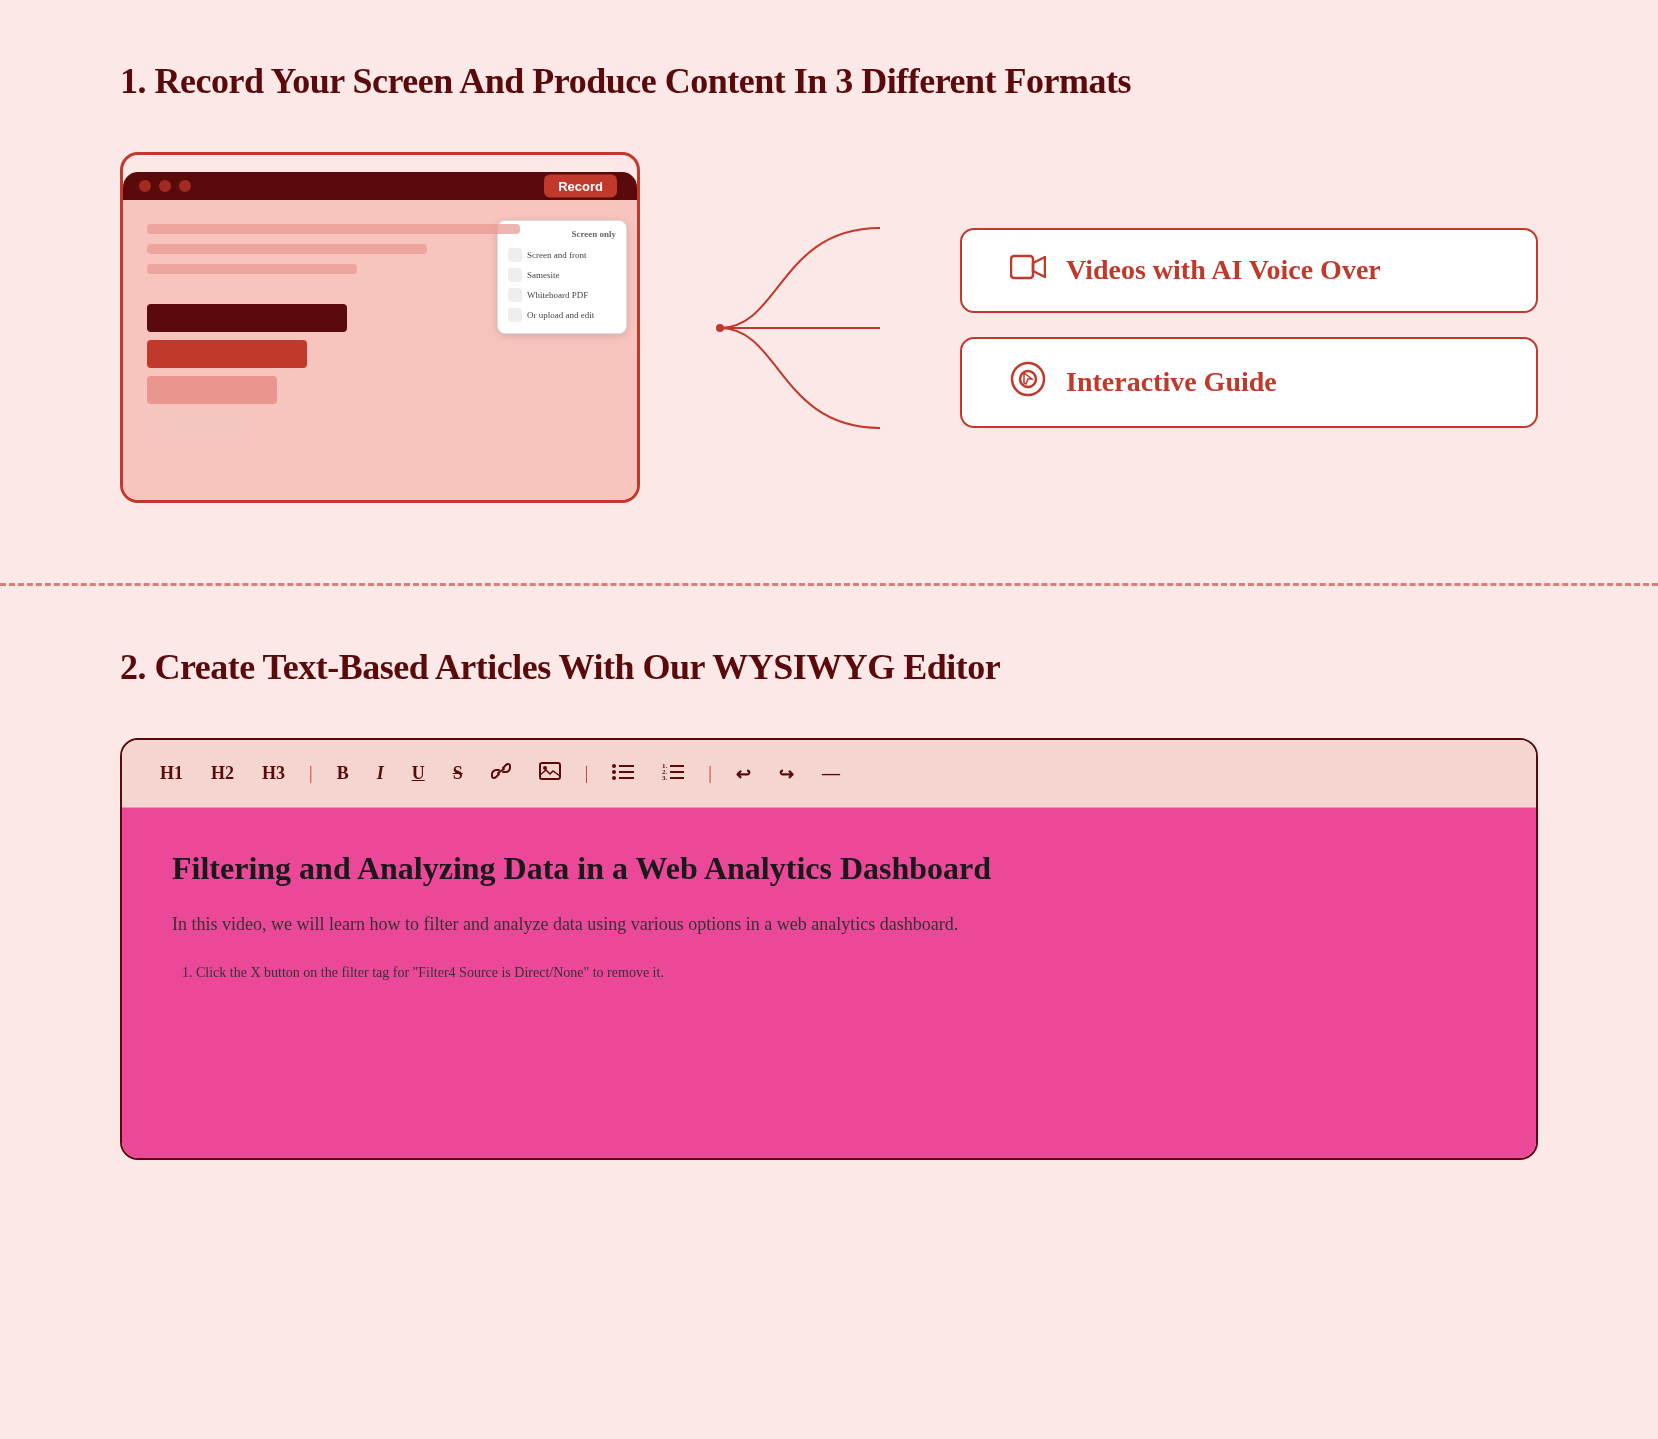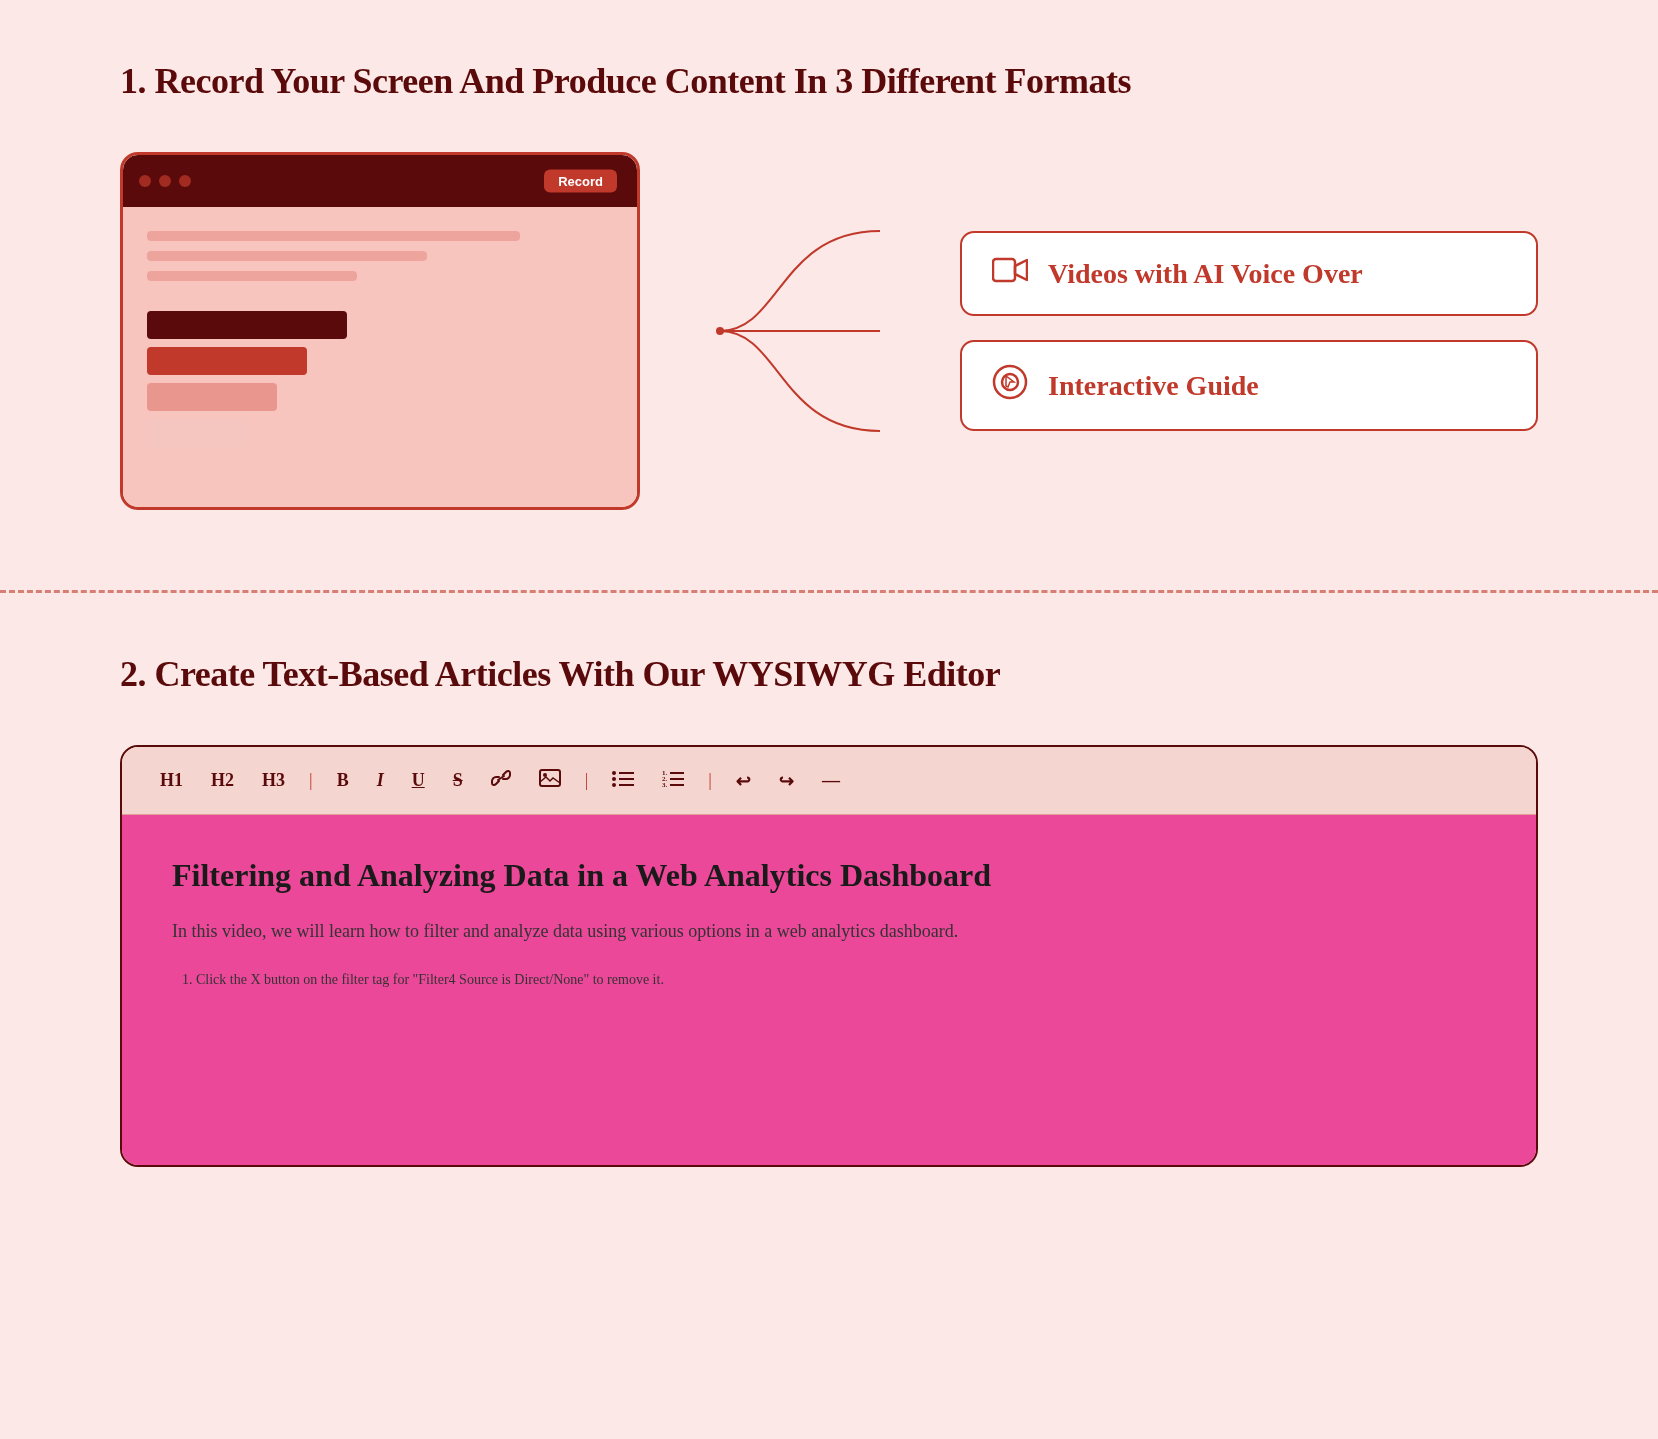--- a/index.html
+++ b/index.html
@@ -37,27 +37,28 @@
       background: #fce8e6;
       padding: 0;
       width: 520px;
       min-width: 520px;
       overflow: hidden;
       position: relative;
     }
 
     .screen-top-bar {
       background: #5a0a0a;
-      height: 52px;
+      height: 28px;
       border-radius: 15px 15px 0 0;
       display: flex;
       align-items: center;
       padding: 0 16px;
       gap: 8px;
       position: relative;
+      margin-top: 17px;
     }
 
     .screen-dot {
       width: 12px; height: 12px;
       border-radius: 50%;
       background: #c0392b;
       opacity: 0.7;
     }
 
     .record-btn {
@@ -163,21 +164,21 @@
       display: flex;
       flex-direction: column;
       gap: 24px;
       flex: 1;
     }
 
     .output-card {
       border: 2.5px solid #c0392b;
       border-radius: 14px;
       background: white;
-      padding: 22px 30px;
+      padding: 22px 48px;
       display: flex;
       align-items: center;
       gap: 20px;
       min-width: 380px;
     }
 
     .output-card-icon {
       font-size: 30px;
       color: #c0392b;
       flex-shrink: 0;
@@ -305,20 +306,39 @@
 
     <div class="screen-illustration">
       <div class="screen-top-bar">
         <div class="screen-dot"></div>
         <div class="screen-dot"></div>
         <div class="screen-dot"></div>
         <button class="record-btn">Record</button>
       </div>
       <div class="screen-body">
 
+        <div class="screen-dropdown">
+          <div class="dropdown-header">Screen only</div>
+          <div class="dropdown-item">
+            <div class="dropdown-item-icon"></div>
+            <span>Screen and front</span>
+          </div>
+          <div class="dropdown-item">
+            <div class="dropdown-item-icon"></div>
+            <span>Samesite</span>
+          </div>
+          <div class="dropdown-item">
+            <div class="dropdown-item-icon"></div>
+            <span>Whiteboard PDF</span>
+          </div>
+          <div class="dropdown-item">
+            <div class="dropdown-item-icon"></div>
+            <span>Or upload and edit</span>
+          </div>
+        </div>
 
         <div class="screen-lines">
           <div class="screen-line long"></div>
           <div class="screen-line medium"></div>
           <div class="screen-line short"></div>
         </div>
 
         <div class="screen-bars">
           <div class="bar-row">
             <div class="bar dark"></div>

